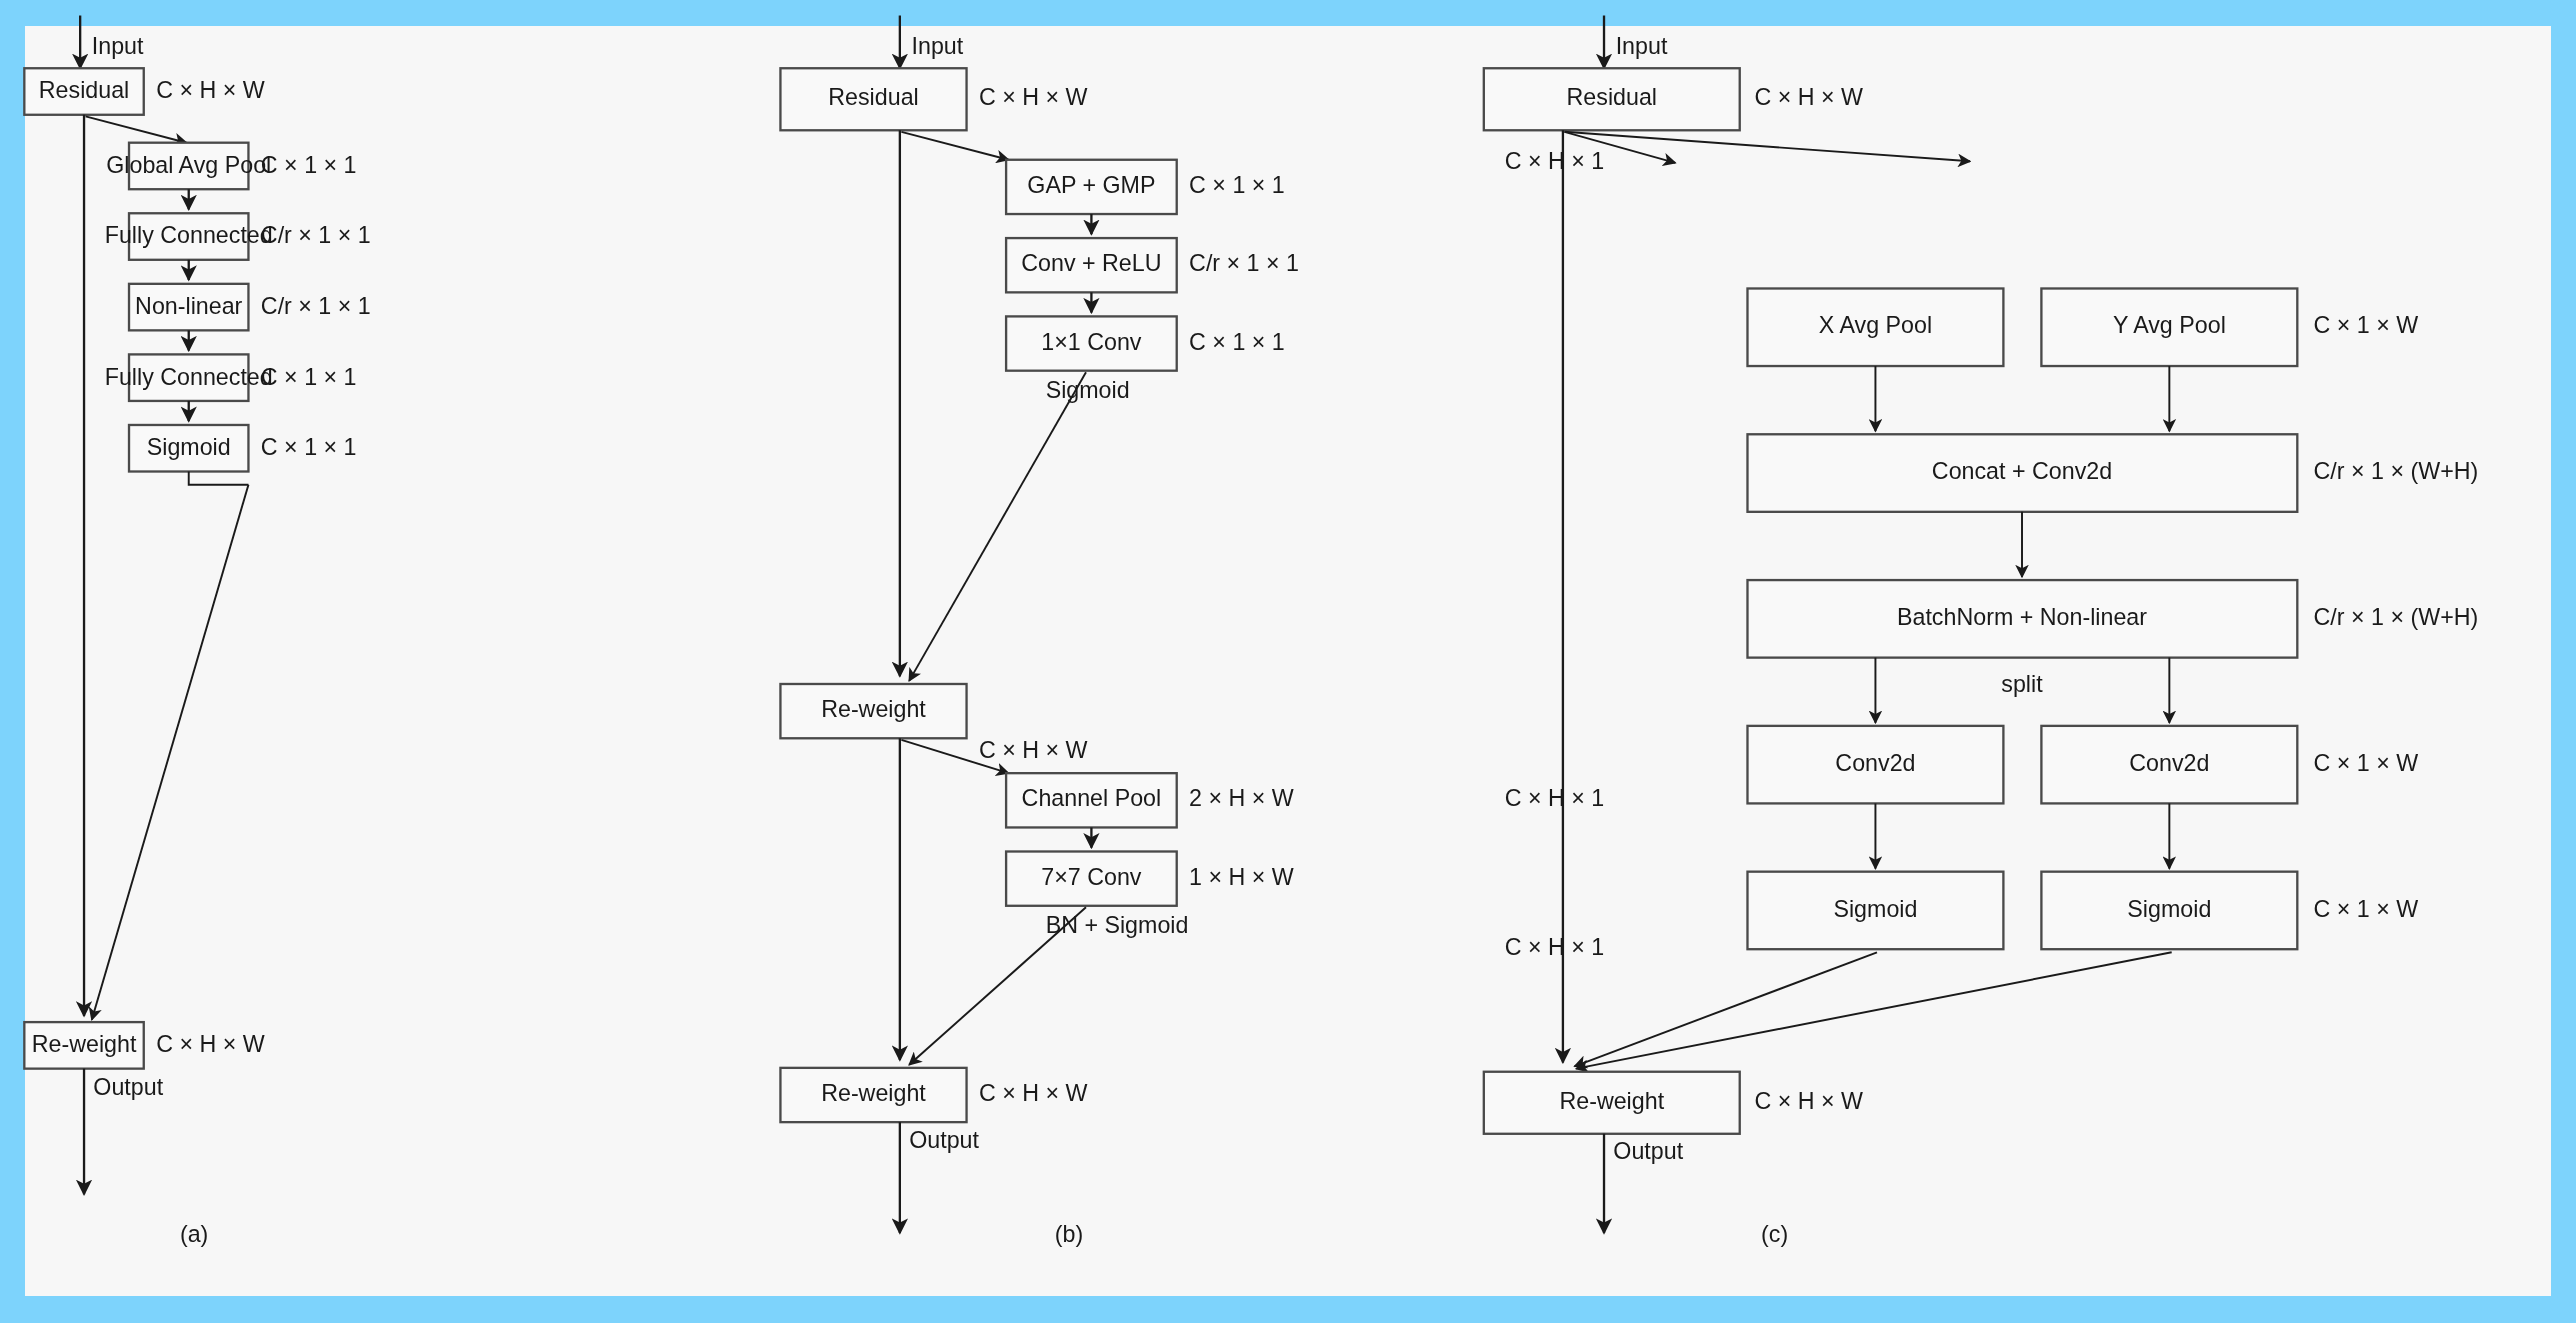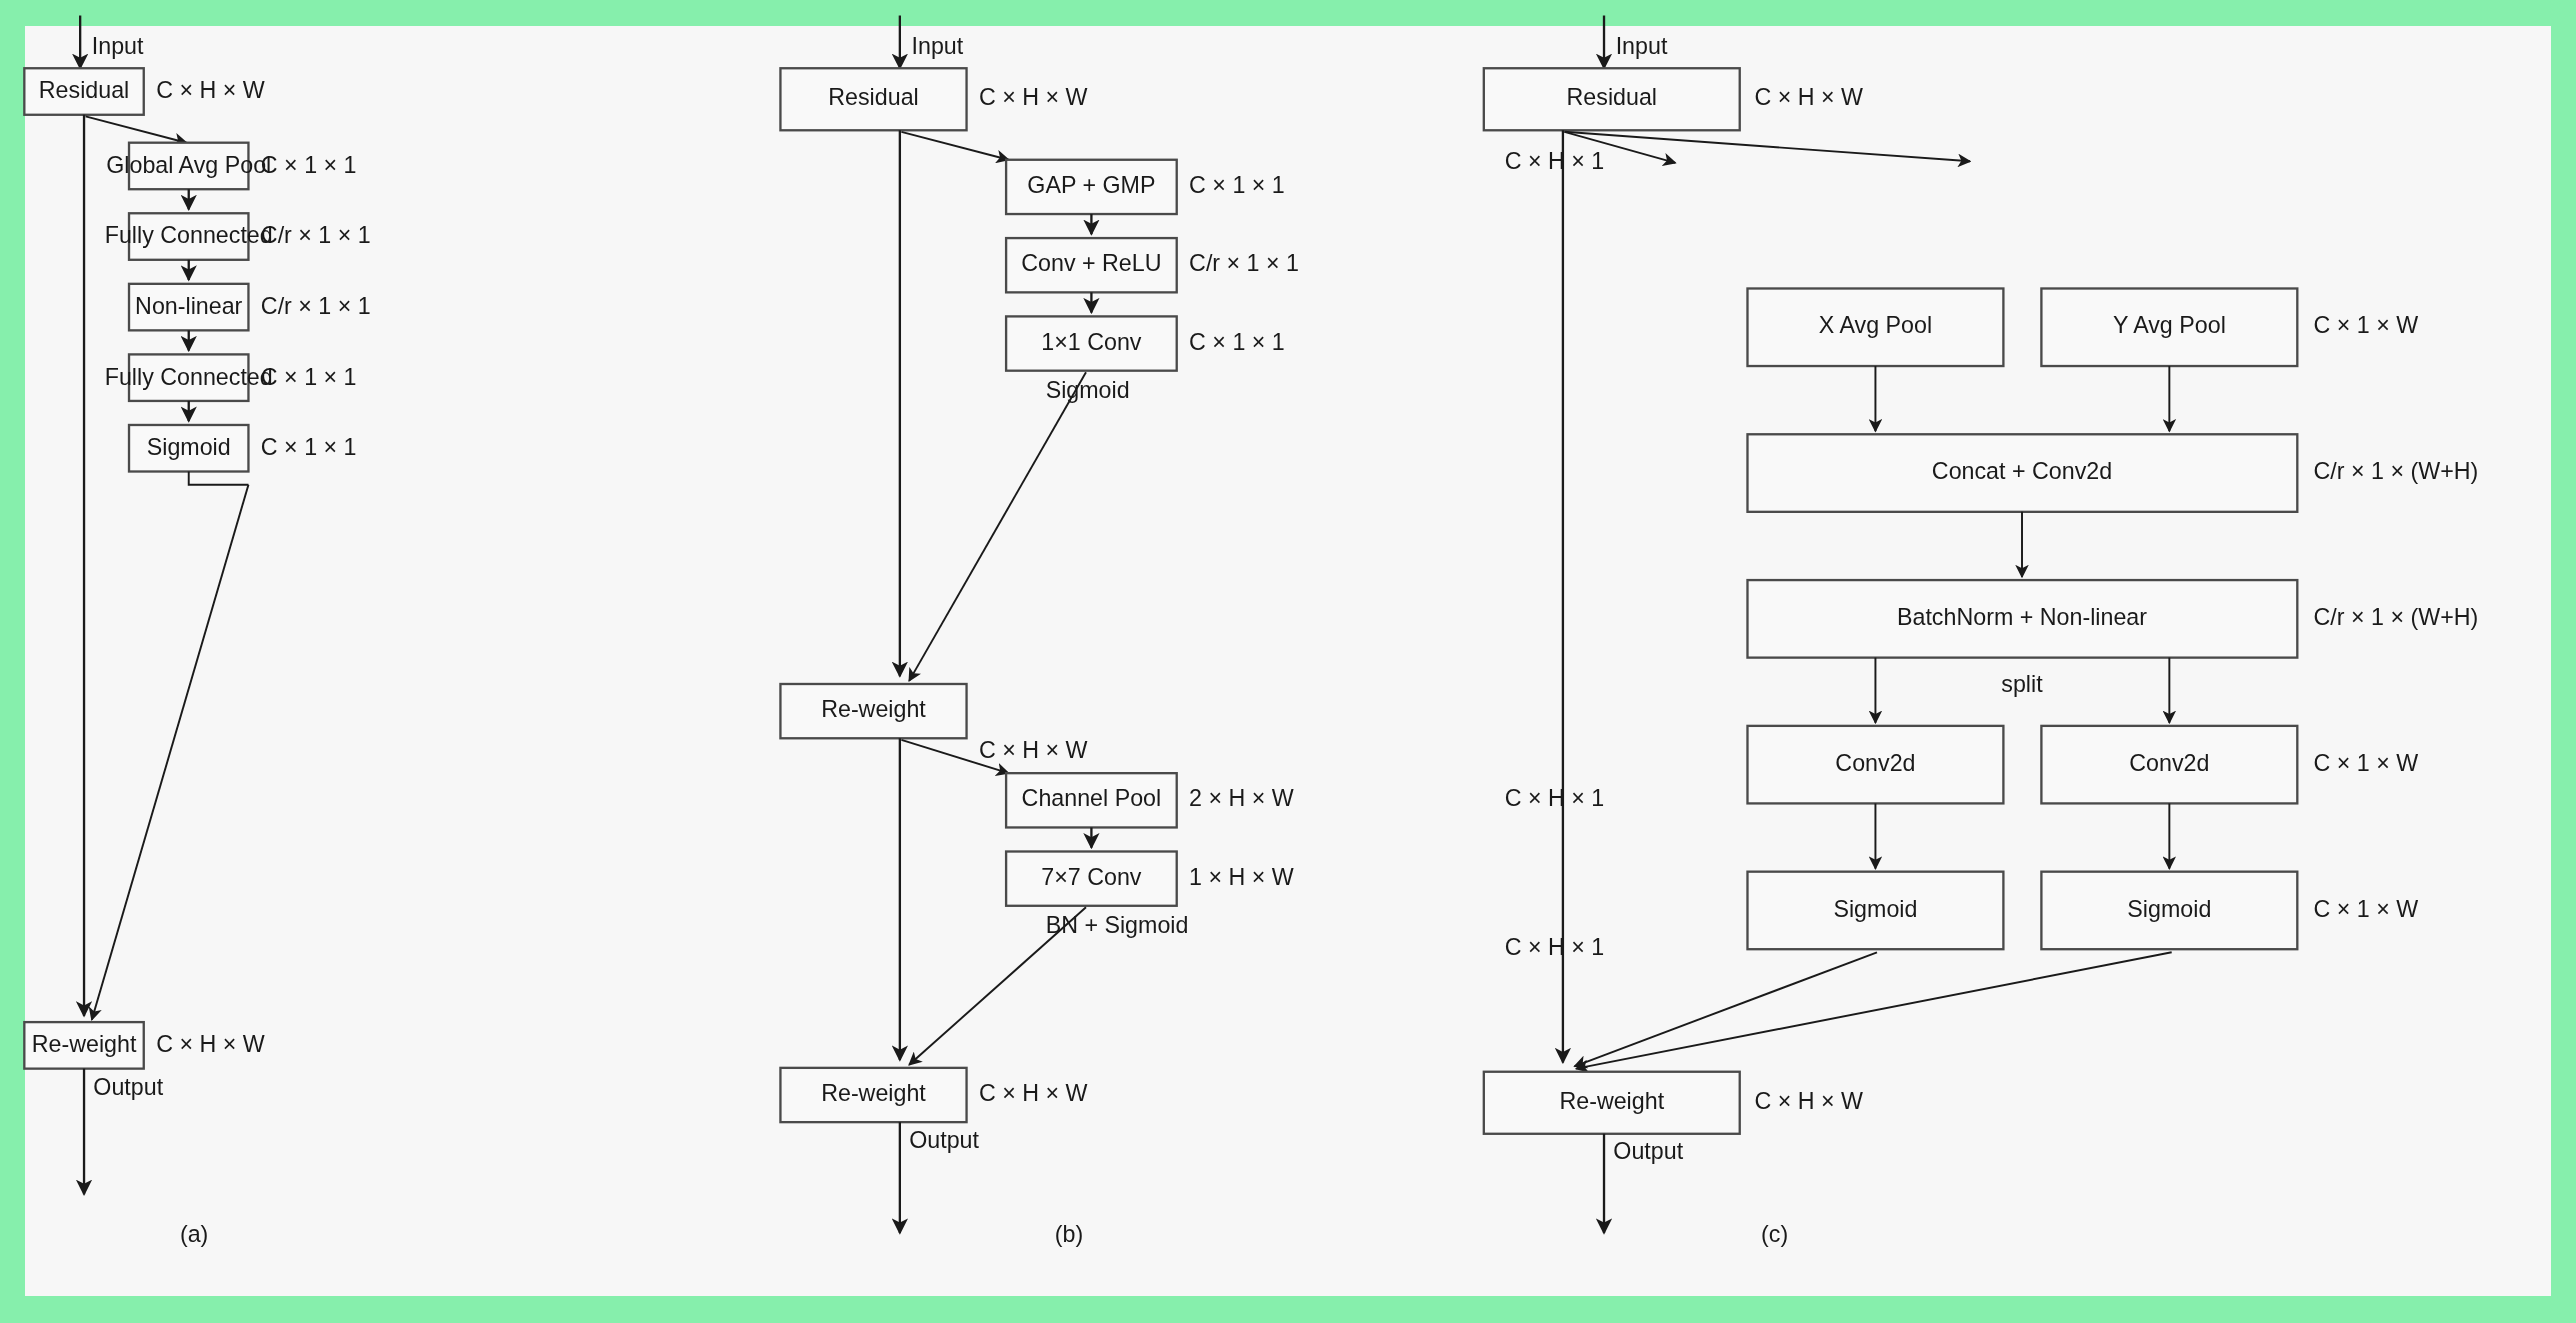--- a/index.html
+++ b/index.html
@@ -8,21 +8,21 @@
     background: #ffffff;
     width: 2576px;
     height: 1323px;
     overflow: hidden;
     font-family: "Liberation Sans", sans-serif;
   }
   #page {
     position: relative;
     width: 2576px;
     height: 1323px;
-    background: #86efac;
+    background: #7dd3fc;
   }
   #panel {
     position: absolute;
     left: 25px;
     top: 25.6px;
     width: 2526px;
     height: 1270px;
     background: #f7f7f7;
   }
   svg#diagram {

